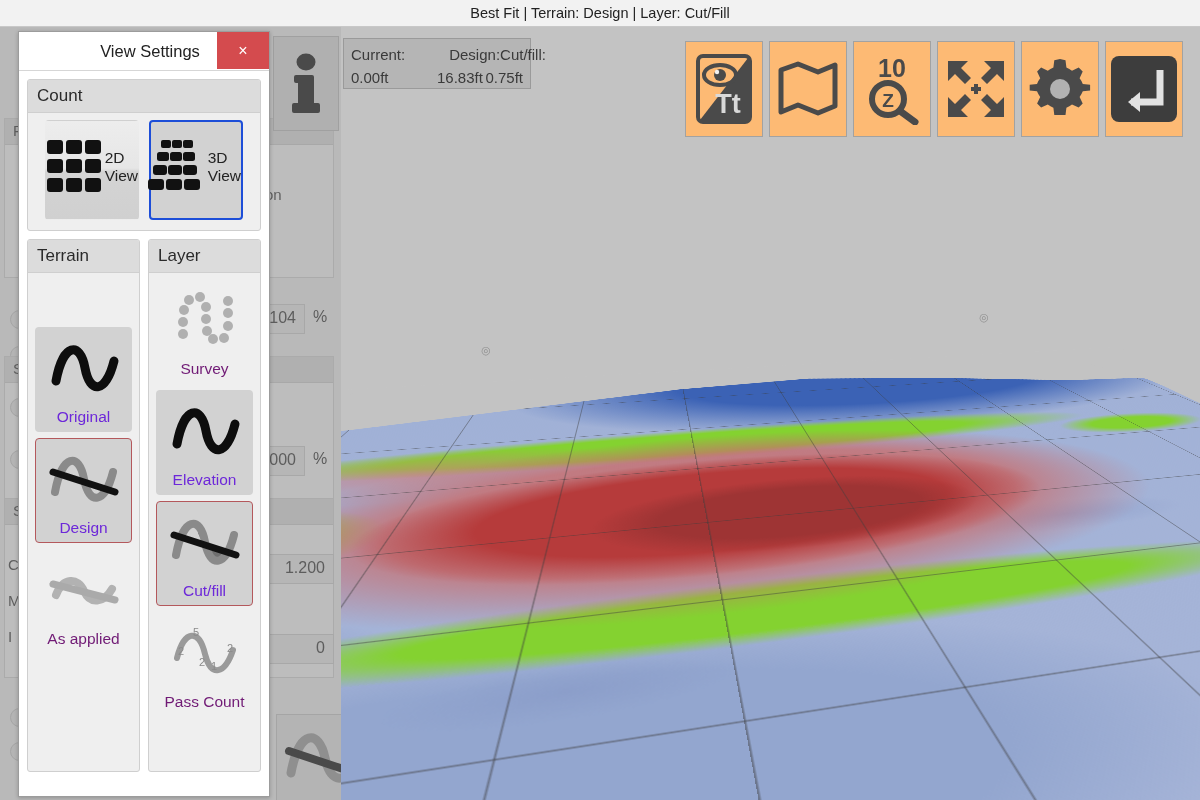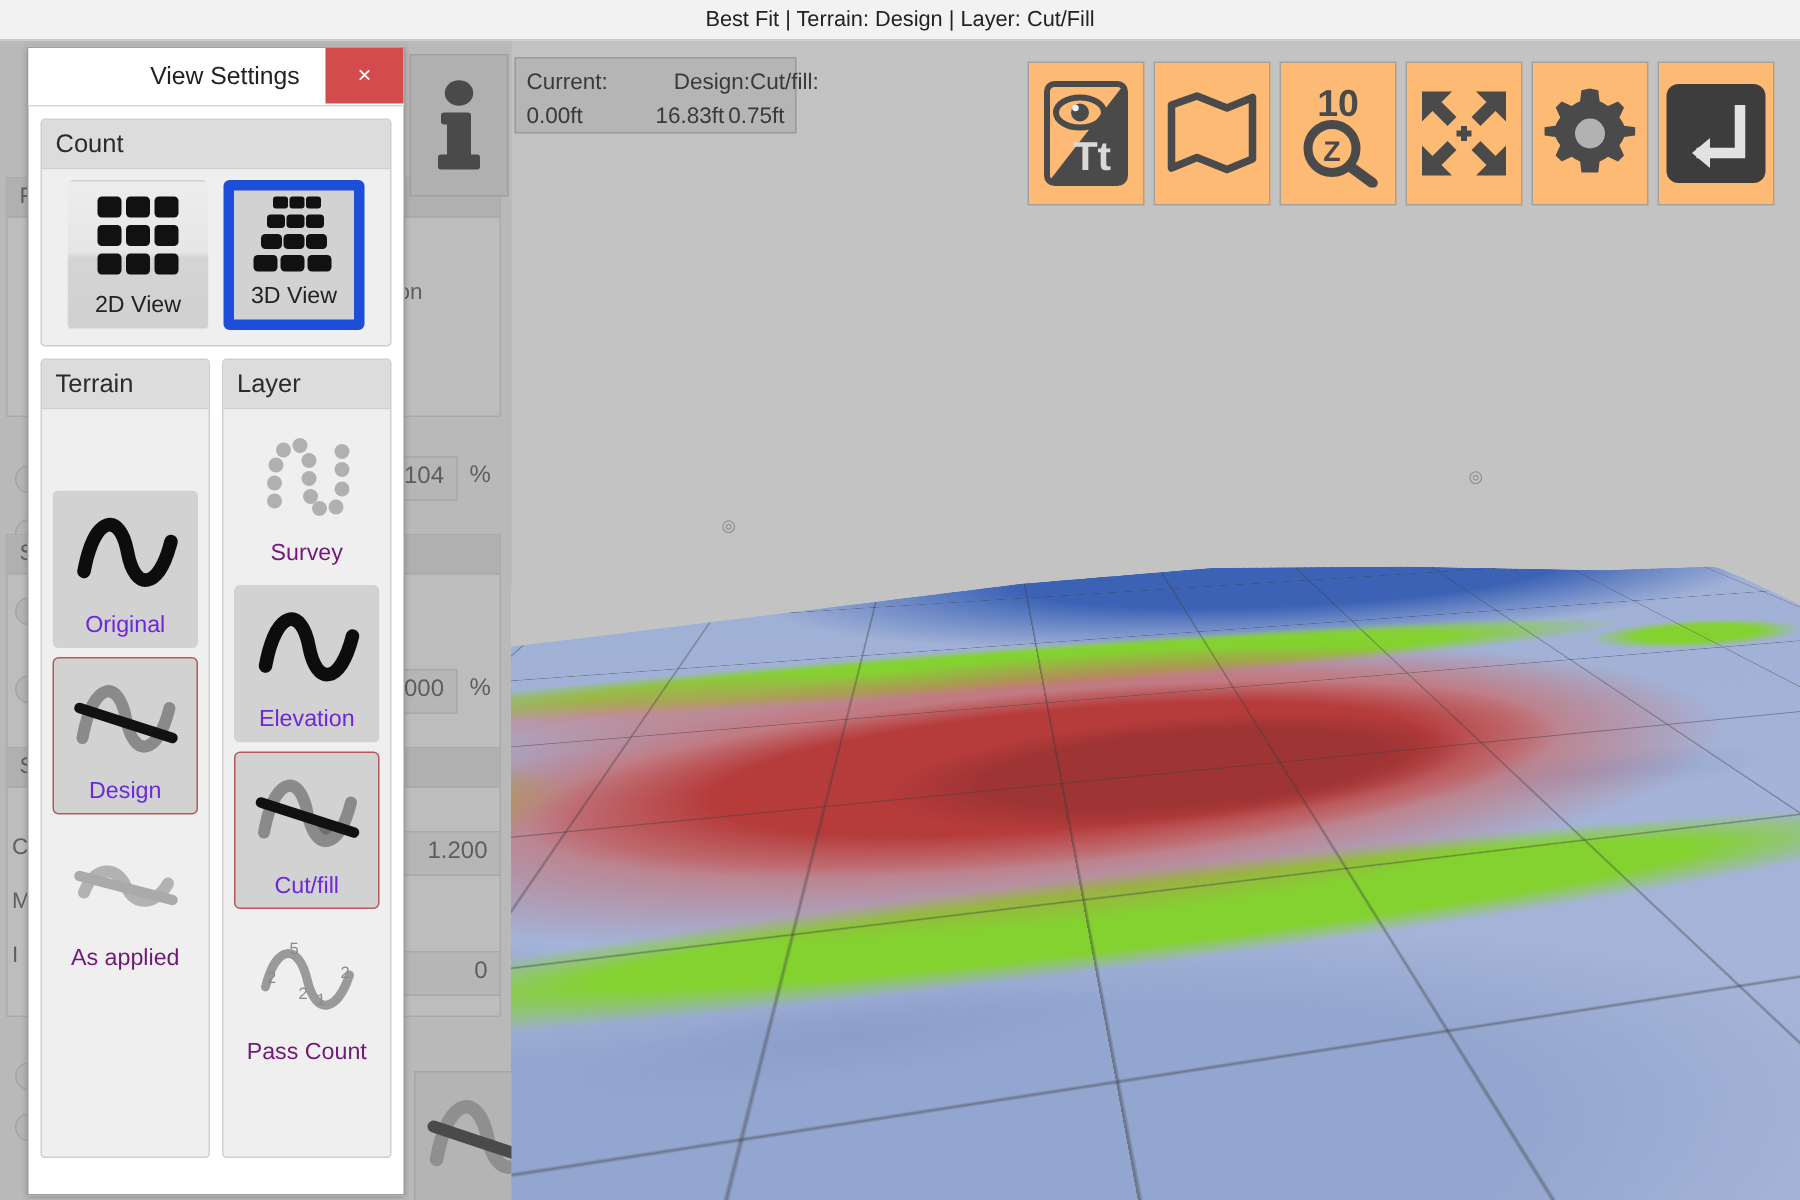--- a/index.html
+++ b/index.html
@@ -197,28 +197,28 @@
     border-radius:2px 2px 0 0;
     display:flex;align-items:center;padding-left:9px;
     font-size:17px;color:#2b2b2b;
   }
   .group-body{padding:7px;}
 
   .mode-group{height:152px;}
   .mode-row{display:flex;gap:10px;justify-content:center;}
   .tile{
     width:94px;height:100px;border-radius:4px;box-sizing:border-box;
-    display:flex;flex-direction:column;align-items:center;justify-content:flex-end;
+    display:flex;flex-direction:row;align-items:center;justify-content:flex-end;
     padding-bottom:6px;cursor:pointer;
     border:1px solid transparent;
   }
   .tile .glyph{flex:1;display:flex;align-items:center;justify-content:center;}
   .tile .cap{font-size:15.5px;color:#232323;line-height:18px;}
   .tile.on-light{background:linear-gradient(#ededed 0%,#e6e6e6 48%,#d4d4d4 52%,#d0d0d0 100%);}
-  .tile.sel{border:7px solid #1d4ed8;background:#d2d2d2;}
+  .tile.sel{border:2px solid #1d4ed8;background:#d2d2d2;}
 
   .cols{display:flex;gap:8px;margin-top:8px;}
   .col-group{width:113px;height:533px;}
   .col-body{padding:6px;display:flex;flex-direction:column;gap:6px;align-items:center;}
   .ctile{
     width:97px;height:105px;border-radius:4px;box-sizing:border-box;
     display:flex;flex-direction:column;align-items:center;justify-content:flex-end;
     padding-bottom:5px;cursor:pointer;border:1px solid transparent;
   }
   .ctile .glyph{flex:1;display:flex;align-items:center;justify-content:center;}

